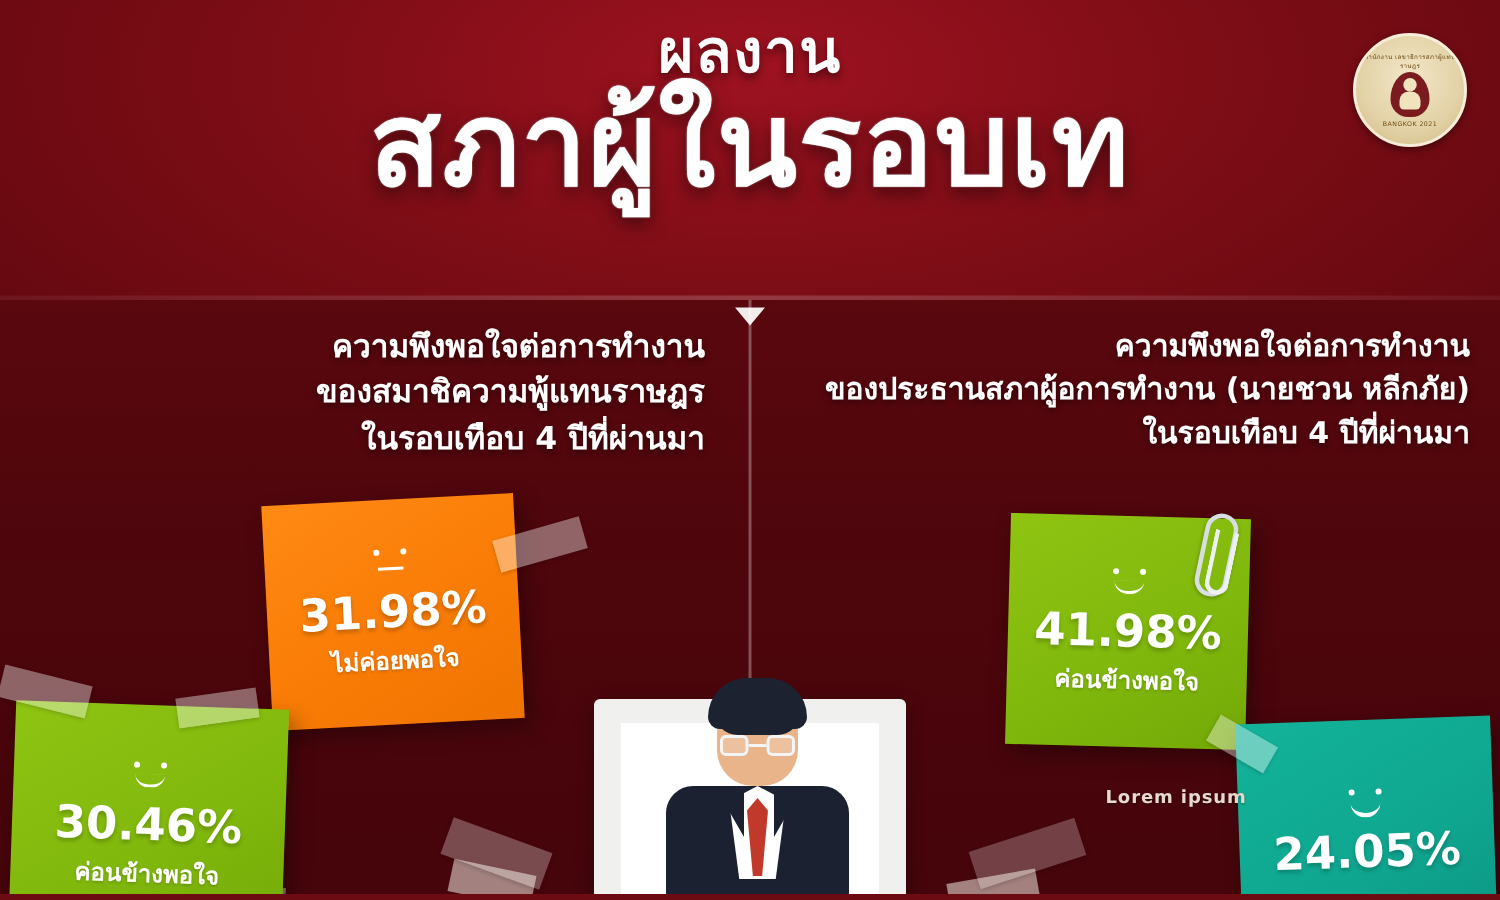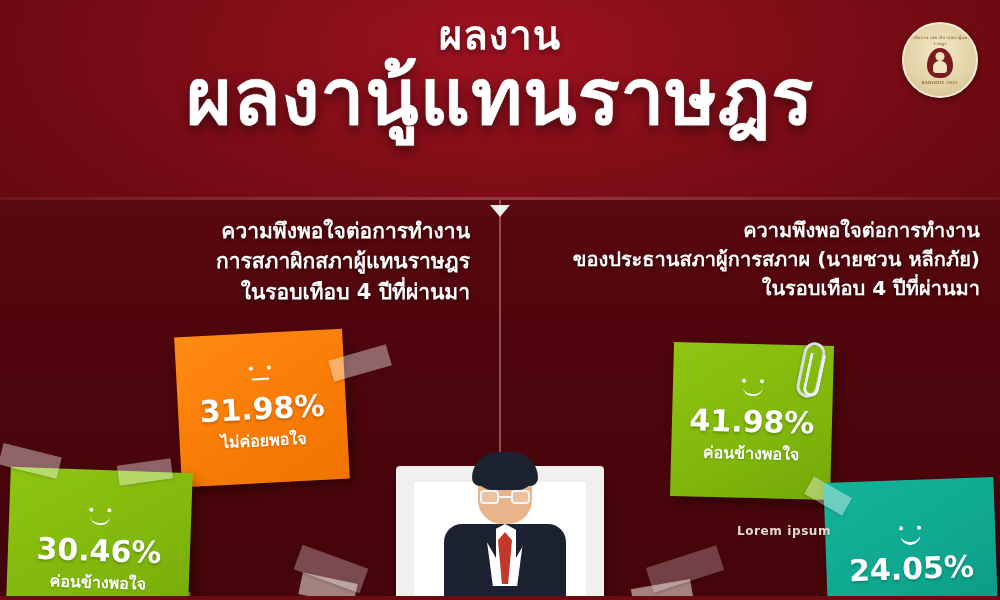--- a/index.html
+++ b/index.html
@@ -268,37 +268,37 @@
 
 <div class="stage">
 
   <div class="bottom-band"></div>
   <div class="divider-top"></div>
   <div class="center-line"></div>
   <div class="center-arrow"></div>
 
   <div class="title-wrap">
     <div class="title-small">ผลงาน</div>
-    <div class="title-big">ผลงานู้แทนราษฎร</div>
+    <div class="title-big">สภาผู้ในรอบเท</div>
   </div>
 
   <div class="logo-badge">
     <div class="logo-top-text">สำนักงาน เลขาธิการสภาผู้แทนราษฎร</div>
     <div class="logo-emblem"></div>
     <div class="logo-bottom-text">BANGKOK 2021</div>
   </div>
 
   <div class="col-head left">
     <span class="l">ความพึงพอใจต่อการทำงาน</span>
-    <span class="l">การสภาผิกสภาผู้แทนราษฎร</span>
+    <span class="l">ของสมาชิความพู้แทนราษฎร</span>
     <span class="l">ในรอบเทือบ 4 ปีที่ผ่านมา</span>
   </div>
   <div class="col-head right">
     <span class="l">ความพึงพอใจต่อการทำงาน</span>
-    <span class="l">ของประธานสภาผู้การสภาผ (นายชวน หลีกภัย)</span>
+    <span class="l">ของประธานสภาผู้อการทำงาน (นายชวน หลีกภัย)</span>
     <span class="l">ในรอบเทือบ 4 ปีที่ผ่านมา</span>
   </div>
 
   <div class="scrap" id="scrap-1"></div>
   <div class="scrap" id="scrap-2"></div>
   <div class="scrap" id="scrap-3"></div>
   <div class="tape" id="tape-bottom-1"></div>
   <div class="tape" id="tape-bottom-2"></div>
 
   <div class="note" id="note-orange">

